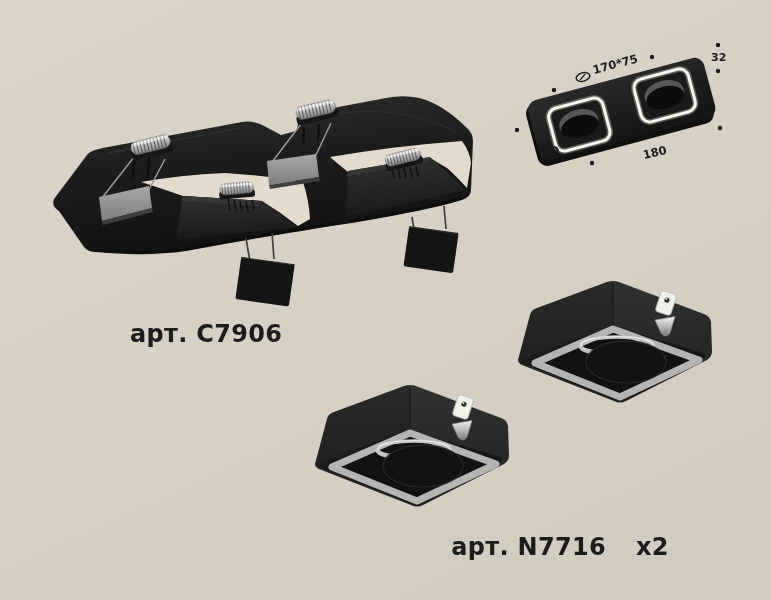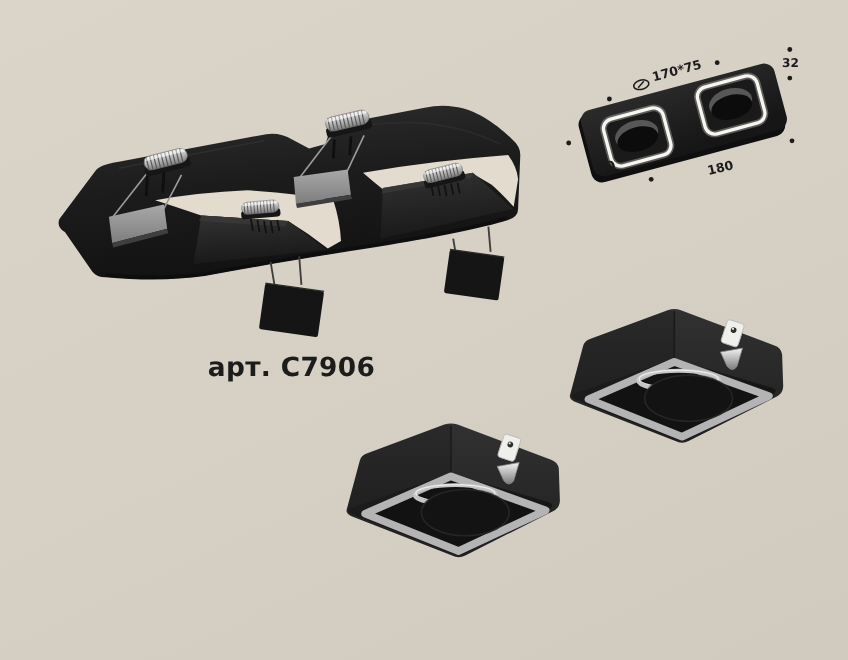--- a/index.html
+++ b/index.html
@@ -1,21 +1,21 @@
 <!DOCTYPE html>
 <html><head>
 <meta charset="utf-8">
 <style>
   html,body{margin:0;padding:0;}
   body{width:771px;height:600px;overflow:hidden;font-family:"DejaVu Sans",sans-serif;}
   .stage{position:relative;width:771px;height:600px;
          background:linear-gradient(155deg,#dad4c9 0%,#d6d0c5 45%,#d1cbbf 100%);}
   .stage svg{position:absolute;left:0;top:0;}
   .sku-label{position:absolute;font-weight:700;font-size:24px;color:#1c1c1c;letter-spacing:0.3px;}
-  #label-c7906{left:130px;top:320px;width:270px;text-align:center;}
+  #label-c7906{left:130px;top:320px;width:270px;text-align:left;}
   #label-n7716{left:400px;top:533px;width:320px;display:flex;justify-content:center;gap:30px;}
   .dim-text{font-family:"DejaVu Sans",sans-serif;font-weight:700;fill:#1c1c1c;}
 </style>
 </head>
 <body>
 
 <div class="stage">
 
 <svg width="771" height="600" viewBox="0 0 771 600">
   <defs>
@@ -170,14 +170,18 @@
     <text class="dim-text" transform="translate(545,158) rotate(-17)" font-size="11.5">90</text>
     <text class="dim-text" transform="translate(644,159) rotate(-13)" font-size="11.5">180</text>
   </g>
 
   <use href="#n7716"></use>
   <use href="#n7716" transform="translate(203,-104)"></use>
 </svg>
 
 <div class="sku-label" id="label-c7906">арт. C7906</div>
 
+<div class="sku-label" id="label-n7716">
+  <span>арт. N7716</span>
+  <span>x2</span>
+</div>
 
 </div>
 
 </body></html>

